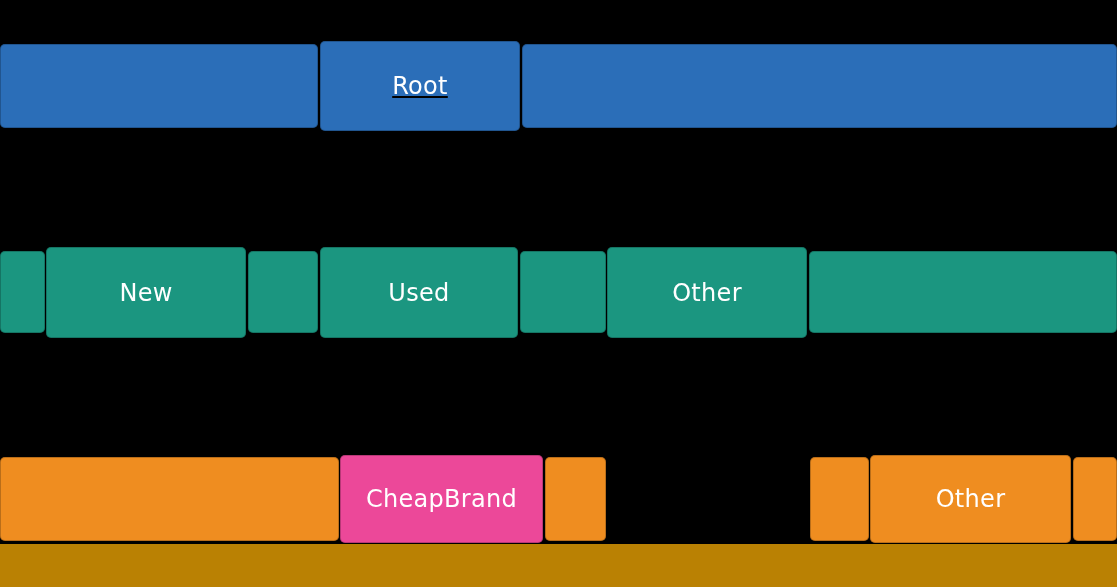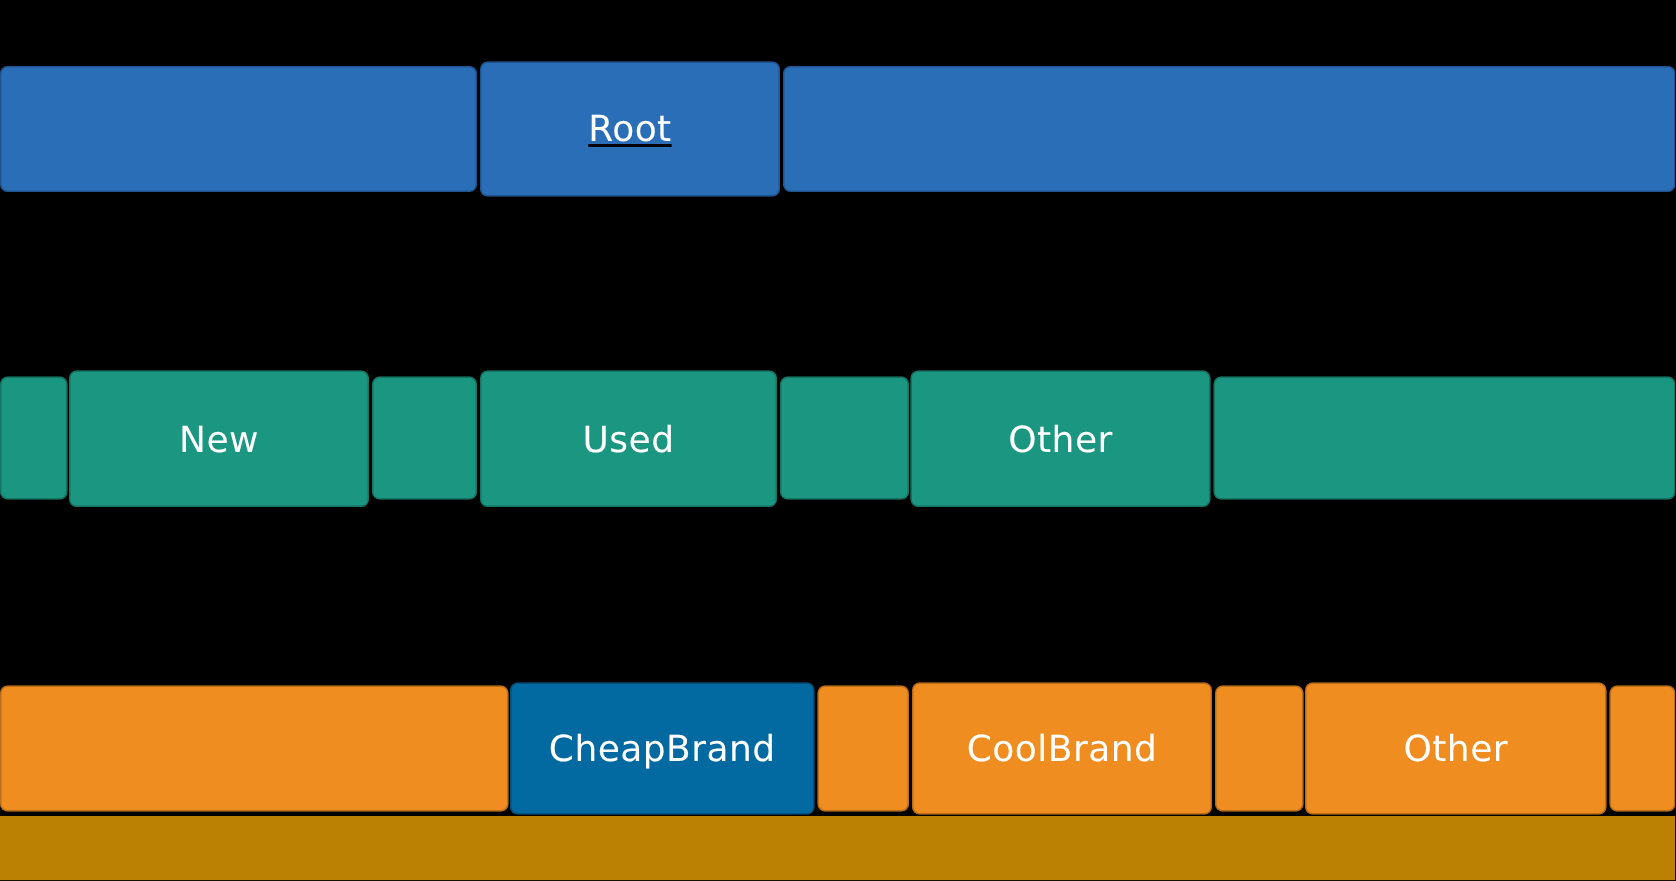--- a/index.html
+++ b/index.html
@@ -47,26 +47,23 @@
     <div class="node" style="left: 248px; width: 70px; top: 251px; height: 82px; background: rgb(27, 150, 128);"></div>
     <div class="node" style="left: 320px; width: 198px; top: 247px; height: 91px; background: rgb(27, 150, 128);">
       <span>Used</span>
     </div>
     <div class="node" style="left: 520px; width: 86px; top: 251px; height: 82px; background: rgb(27, 150, 128);"></div>
     <div class="node" style="left: 607px; width: 200px; top: 247px; height: 91px; background: rgb(27, 150, 128);">
       <span>Other</span>
     </div>
     <div class="node" style="left: 809px; width: 308px; top: 251px; height: 82px; background: rgb(27, 150, 128);"></div>
     <div class="node" style="left: 0px; width: 339px; top: 457px; height: 84px; background: rgb(239, 141, 32);"></div>
-    <div class="node" style="left: 340px; width: 203px; top: 455px; height: 88px; background: #0369a1;">
+    <div class="node" style="left: 340px; width: 203px; top: 455px; height: 88px; background: #ec4899;">
       <span>CheapBrand</span>
     </div>
     <div class="node" style="left: 545px; width: 61px; top: 457px; height: 84px; background: rgb(239, 141, 32);"></div>
-    <div class="node" style="left: 608px; width: 200px; top: 455px; height: 88px; background: rgb(239, 141, 32);">
-      <span>CoolBrand</span>
-    </div>
     <div class="node" style="left: 810px; width: 59px; top: 457px; height: 84px; background: rgb(239, 141, 32);"></div>
     <div class="node" style="left: 870px; width: 201px; top: 455px; height: 88px; background: rgb(239, 141, 32);">
       <span>Other</span>
     </div>
     <div class="node" style="left: 1073px; width: 44px; top: 457px; height: 84px; background: rgb(239, 141, 32);"></div>
     <div class="node leaf-strip" style="left: 0px; width: 1117px; top: 544px; height: 43px; background: rgb(186, 129, 3);"></div>
   </div>
 
 </body></html>

